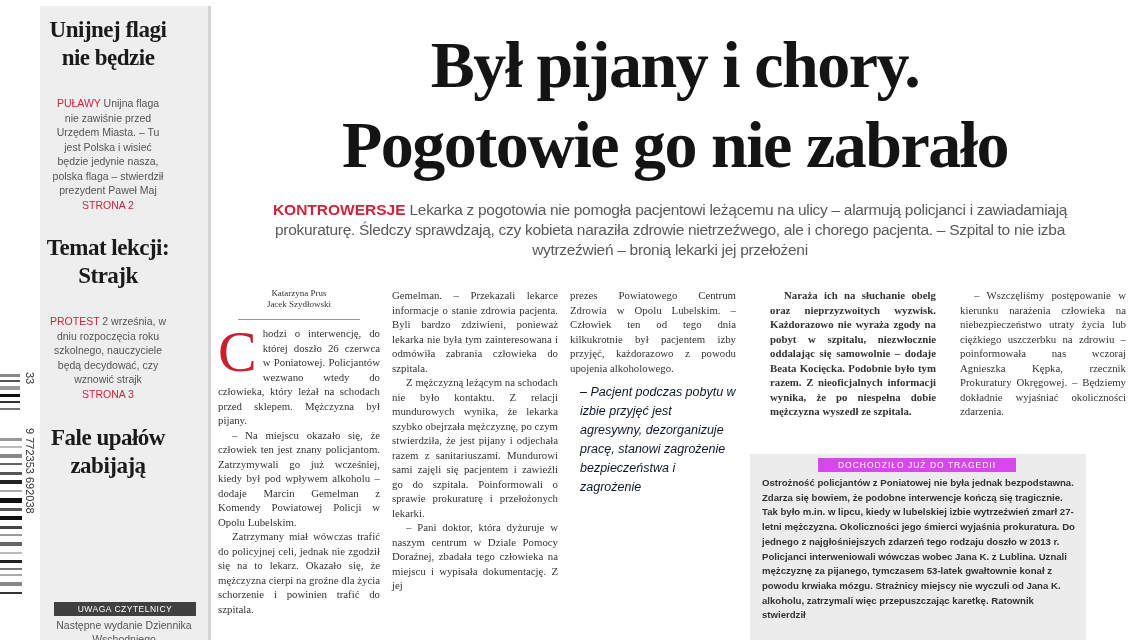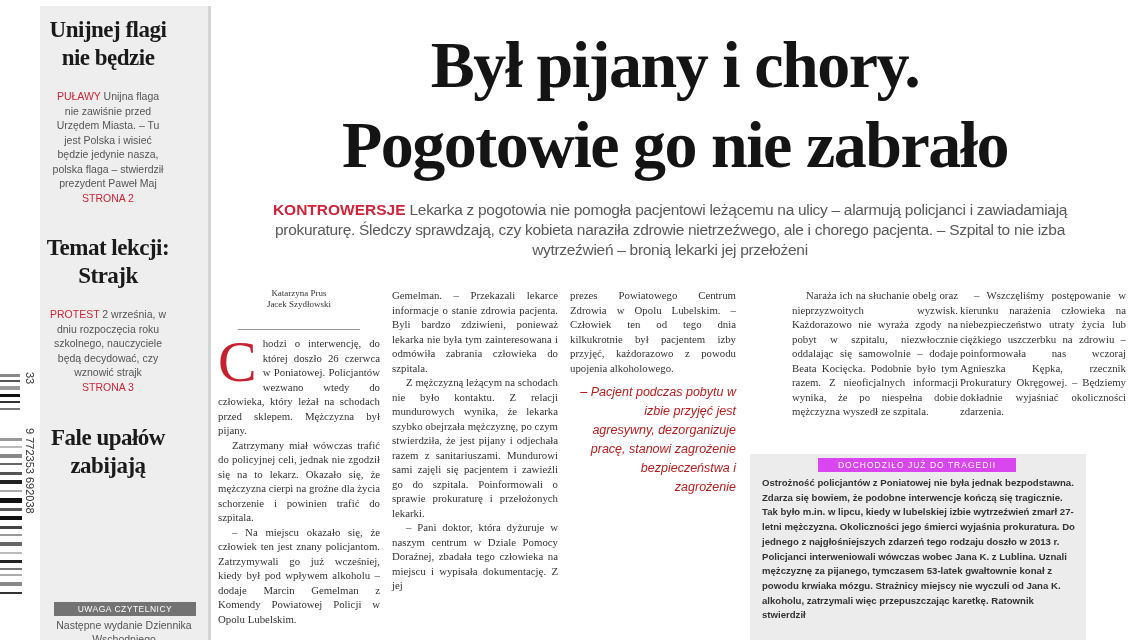--- a/index.html
+++ b/index.html
@@ -13,24 +13,24 @@
     font-family: "Liberation Sans", sans-serif; font-size: 11px; color: #333;
     writing-mode: vertical-rl; line-height: 14px; }
   .barcode .d1 { position:absolute; top: 4px; }
   .barcode .d2 { position:absolute; top: 60px; }
 
   
   .sidebar { position: absolute; left: 40px; top: 6px; width: 168px; height: 640px; background: #eeeeee; }
   .sidebar-divider { position: absolute; left: 208px; top: 6px; width: 3px; height: 640px; background: #d4d4d4; }
   .teaser { position: absolute; left: 0; width: 136px; text-align: center; }
   .teaser h3 { font-family: "Liberation Serif", serif; font-weight: bold; font-size: 23px; line-height: 28px; color: #1a1a1a; letter-spacing: -0.5px; }
-  .teaser p { font-family: "Liberation Sans", sans-serif; font-size: 10.5px; line-height: 14.5px; color: #555; margin-top: 17px; padding: 0 10px; }
+  .teaser p { font-family: "Liberation Sans", sans-serif; font-size: 10.5px; line-height: 14.5px; color: #555; margin-top: 24px; padding: 0 10px; }
   .teaser .kicker { color: #d0243a; }
   .teaser .page { color: #d0243a; display: block; }
-  .reader-badge { position: absolute; left: 14px; top: 596px; width: 142px; height: 14px; background: #737373; color: #fff;
+  .reader-badge { position: absolute; left: 14px; top: 596px; width: 142px; height: 14px; background: #404040; color: #fff;
     font-family: "Liberation Sans", sans-serif; font-size: 8.5px; line-height: 14px; text-align: center; letter-spacing: 0.5px; }
   .reader-text { position: absolute; left: 0; top: 612px; width: 168px; text-align: center;
     font-family: "Liberation Sans", sans-serif; font-size: 10.5px; line-height: 14px; color: #555; }
 
   
   .headline { position: absolute; left: 215px; top: 8px; width: 920px; text-align: center;
     font-family: Liberation Serif, serif; font-weight: bold; color: #141414; margin-top: 16px; }
   .headline .l1 { font-size: 66px; line-height: 82px; letter-spacing: -1.5px; }
   .headline .l2 { font-size: 66px; line-height: 78px; letter-spacing: -1.5px; }
 
@@ -39,28 +39,28 @@
     font-family: "Liberation Sans", sans-serif; font-size: 15.5px; line-height: 20px; color: #5a5a5a; letter-spacing: -0.3px; }
   .lead .kicker { color: #d0243a; font-weight: bold; letter-spacing: 0; }
 
   
   .col { position: absolute; top: 288px; font-family: "Liberation Serif", serif; font-size: 10.8px; line-height: 14.5px; color: #333; text-align: justify; }
   .col p { text-indent: 0; }
   .col p.ind { text-indent: 14px; }
   .c1 { left: 218px; width: 162px; }
   .c2 { left: 392px; width: 166px; }
   .c3 { left: 570px; width: 166px; }
-  .c4 { left: 792px; width: 166px; }
+  .c4 { left: 770px; width: 166px; font-weight: bold; }
   .c5 { left: 924px; width: 166px; margin-left: 36px; }
 
-  .byline { text-align: center; font-size: 9px; line-height: 11px; color: #333; border-bottom: 1px solid #999; padding-bottom: 19px; margin: 0 20px 6px 20px; }
+  .byline { text-align: center; font-size: 9px; line-height: 11px; color: #333; border-bottom: 1px solid #999; padding-bottom: 9px; margin: 0 20px 6px 20px; }
   .byline span { display: block; }
   .dropcap { float: left; font-size: 58px; line-height: 48px; color: #c8202f; font-family: "Liberation Serif", serif; margin: 2px 6px 0 0; }
 
-  .pullquote { margin-top: 8px; padding-left: 10px; font-family: "Liberation Sans", sans-serif; font-style: italic; font-size: 12.5px; line-height: 19px; color: #b91c1c; text-align: right; position: relative; }
+  .pullquote { margin-top: 8px; padding-left: 10px; font-family: "Liberation Sans", sans-serif; font-style: italic; font-size: 12.5px; line-height: 19px; color: #0f172a; text-align: left; position: relative; }
   .pullquote .qmark { position: absolute; left: 2px; top: -2px; width: 30px; height: 30px; background: #e4e4e4; z-index: -1; }
 
   
   .box { position: absolute; left: 750px; top: 454px; width: 336px; height: 186px; background: #ececec; }
   .box-badge { position: absolute; left: 68px; top: 4px; width: 198px; height: 14px; background: #d946ef; color: #fff;
     font-family: "Liberation Sans", sans-serif; font-size: 8.5px; line-height: 14px; text-align: center; letter-spacing: 1px; }
   .box-text { position: absolute; left: 12px; top: 22px; width: 316px; font-family: "Liberation Sans", sans-serif; font-weight: bold; font-size: 9.6px; line-height: 14.7px; color: #333; }
 </style>
 </head>
 <body>
@@ -137,22 +137,22 @@
   <span>Lekarka z pogotowia nie pomogła pacjentowi leżącemu na ulicy – alarmują policjanci i zawiadamiają prokuraturę. Śledczy sprawdzają, czy kobieta naraziła zdrowie nietrzeźwego, ale i chorego pacjenta. – Szpital to nie izba wytrzeźwień – bronią lekarki jej przełożeni</span>
 </div>
 
 <div class="col c1">
   <div class="byline">
     <span>Katarzyna Prus</span>
     <span>Jacek Szydłowski</span>
   </div>
   <span class="dropcap">C</span>
   <p>hodzi o interwencję, do której doszło 26 czerwca w Poniatowej. Policjantów wezwano wtedy do człowieka, który leżał na schodach przed sklepem. Mężczyzna był pijany.</p>
+  <p class="ind">– Na miejscu okazało się, że człowiek ten jest znany policjantom. Zatrzymywali go już wcześniej, kiedy był pod wpływem alkoholu – dodaje Marcin Gemelman z Komendy Powiatowej Policji w Opolu Lubelskim.</p>
   <p class="ind">Zatrzymany miał wówczas trafić do policyjnej celi, jednak nie zgodził się na to lekarz. Okazało się, że mężczyzna cierpi na groźne dla życia schorzenie i powinien trafić do szpitala.</p>
-  <p class="ind">– Na miejscu okazało się, że człowiek ten jest znany policjantom. Zatrzymywali go już wcześniej, kiedy był pod wpływem alkoholu – dodaje Marcin Gemelman z Komendy Powiatowej Policji w Opolu Lubelskim.</p>
 </div>
 
 <div class="col c2">
   <p>Gemelman. – Przekazali lekarce informacje o stanie zdrowia pacjenta. Byli bardzo zdziwieni, ponieważ lekarka nie była tym zainteresowana i odmówiła zabrania człowieka do szpitala.</p>
   <p class="ind">Z mężczyzną leżącym na schodach nie było kontaktu. Z relacji mundurowych wynika, że lekarka szybko obejrzała mężczyznę, po czym stwierdziła, że jest pijany i odjechała razem z sanitariuszami. Mundurowi sami zajęli się pacjentem i zawieźli go do szpitala. Poinformowali o sprawie prokuraturę i przełożonych lekarki.</p>
   <p class="ind">– Pani doktor, która dyżuruje w naszym centrum w Dziale Pomocy Doraźnej, zbadała tego człowieka na miejscu i wypisała dokumentację. Z jej</p>
 </div>
 
 <div class="col c3">
   <p>prezes Powiatowego Centrum Zdrowia w Opolu Lubelskim. – Człowiek ten od tego dnia kilkukrotnie był pacjentem izby przyjęć, każdorazowo z powodu upojenia alkoholowego.</p>

